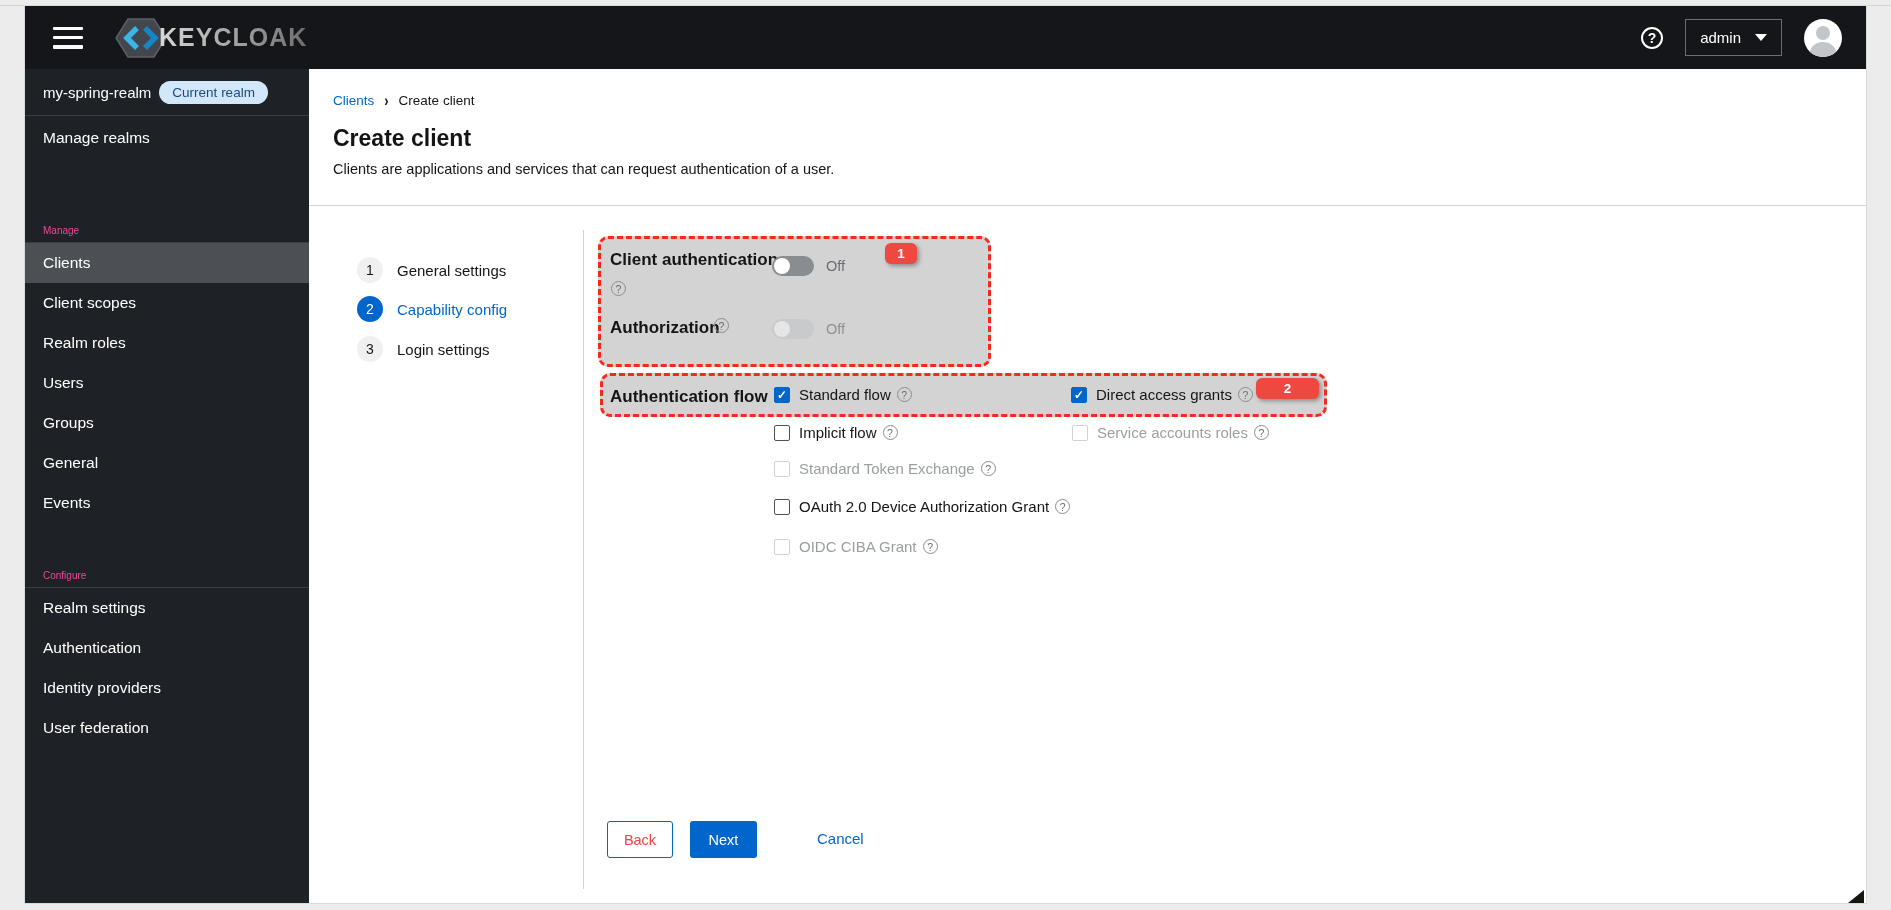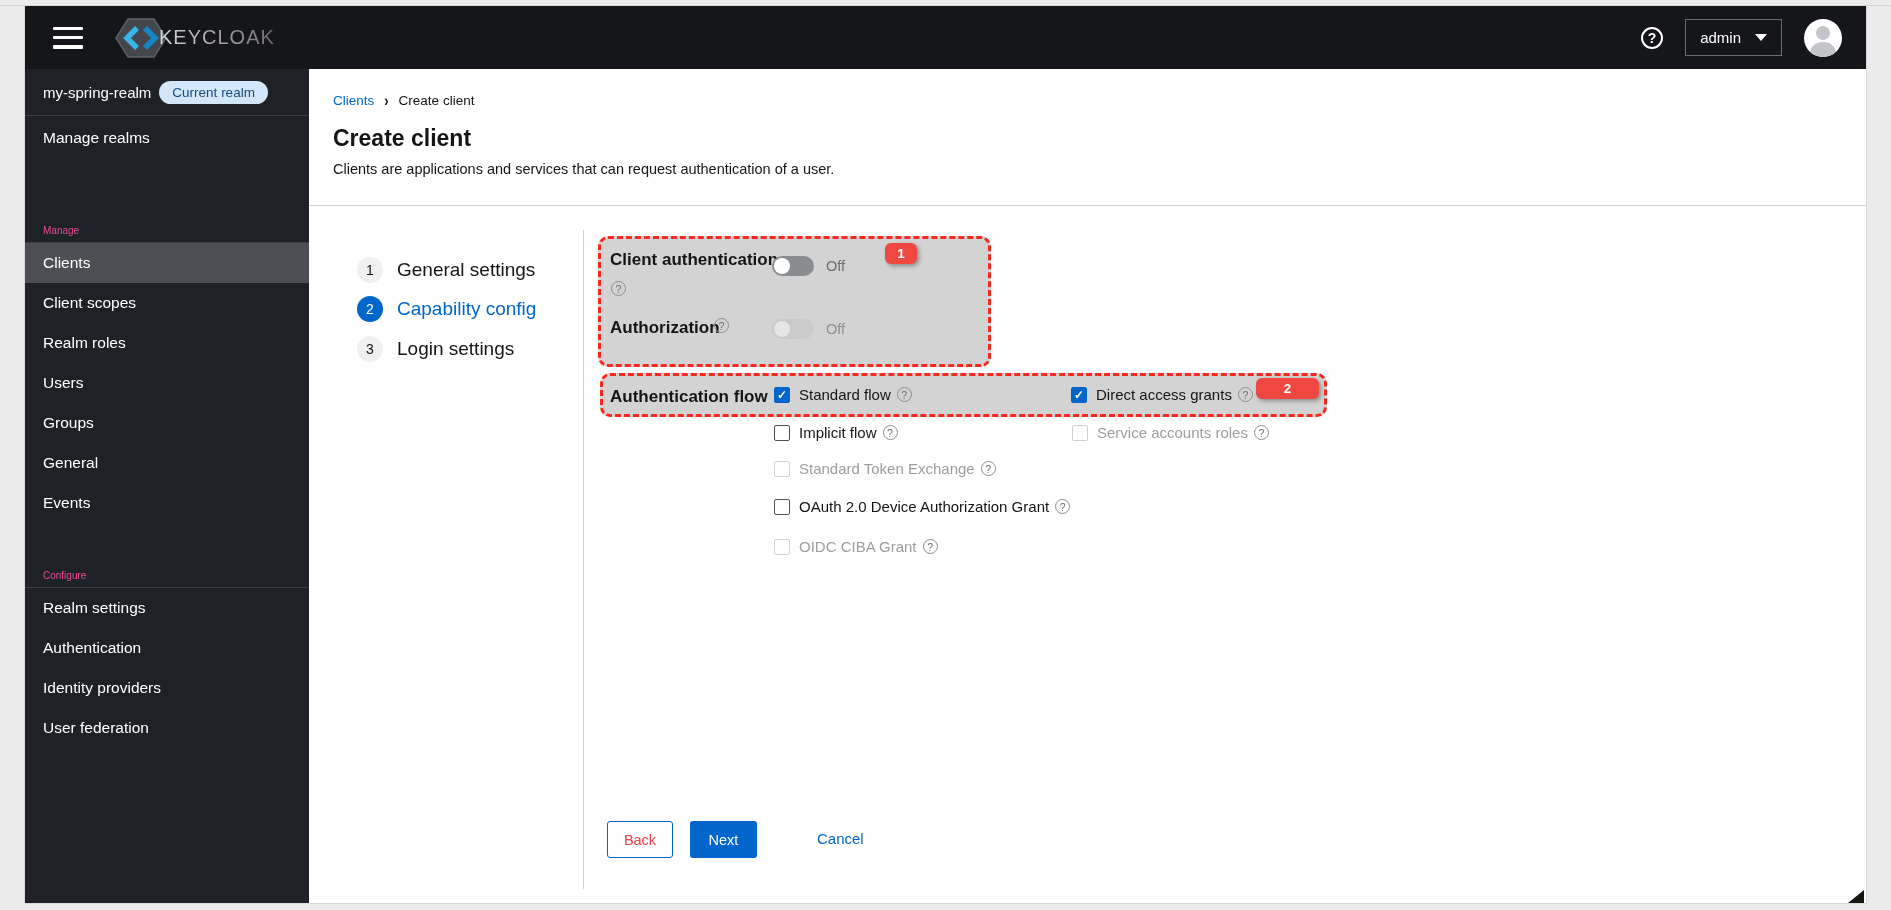--- a/index.html
+++ b/index.html
@@ -21,21 +21,21 @@
 
   
   .masthead {
     position:absolute; left:0; top:0; width:100%; height:63px;
     background:#141619; display:flex; align-items:center; padding:0 24px 0 28px;
   }
   .hamburger { width:30px; height:22px; display:flex; flex-direction:column; justify-content:space-between; cursor:pointer; margin-right:32px; }
   .hamburger span { display:block; height:3.5px; background:#ffffff; border-radius:1px; }
   .brand { display:flex; align-items:center; }
   .brand-text {
-    font-size:20px; font-weight:400; letter-spacing:1px; margin-left:-8px;
+    font-size:25px; font-weight:700; letter-spacing:1px; margin-left:-8px;
     background:linear-gradient(90deg,#d8d8d8 0%,#9a9a9a 60%,#6e6e6e 100%);
     -webkit-background-clip:text; background-clip:text; color:transparent;
   }
   .mast-right { margin-left:auto; display:flex; align-items:center; gap:22px; }
   .help-circle {
     width:22px; height:22px; border:2px solid #ffffff; border-radius:50%;
     color:#ffffff; font-size:14px; font-weight:700; display:flex; align-items:center; justify-content:center; cursor:pointer;
   }
   .user-dd {
     border:1px solid #6a6e73; color:#ffffff; font-size:15px;
@@ -74,21 +74,21 @@
   .page-title { position:absolute; left:24px; top:56px; font-size:23px; font-weight:700; color:#151515; }
   .page-desc { position:absolute; left:24px; top:92px; font-size:14.5px; color:#151515; }
   .header-rule { position:absolute; left:0; right:0; top:136px; height:1px; background:#d2d2d2; }
 
   
   .wizard-step { position:absolute; left:48px; display:flex; align-items:center; gap:14px; cursor:pointer; }
   .step-circle {
     width:26px; height:26px; border-radius:50%; background:#f0f0f0; color:#151515;
     font-size:14px; display:flex; align-items:center; justify-content:center;
   }
-  .step-label { font-size:19px; color:#151515; }
+  .step-label { font-size:15px; color:#151515; }
   .wizard-step.active .step-circle { background:#0066cc; color:#ffffff; }
   .wizard-step.active .step-label { color:#0066cc; }
   .wizard-vrule { position:absolute; left:274px; top:161px; height:659px; width:1px; background:#d2d2d2; }
 
   
   .ann-box {
     position:absolute; background:#d3d3d3;
     border:3px dashed #f5291d; border-radius:10px;
   }
   .ann-badge {

